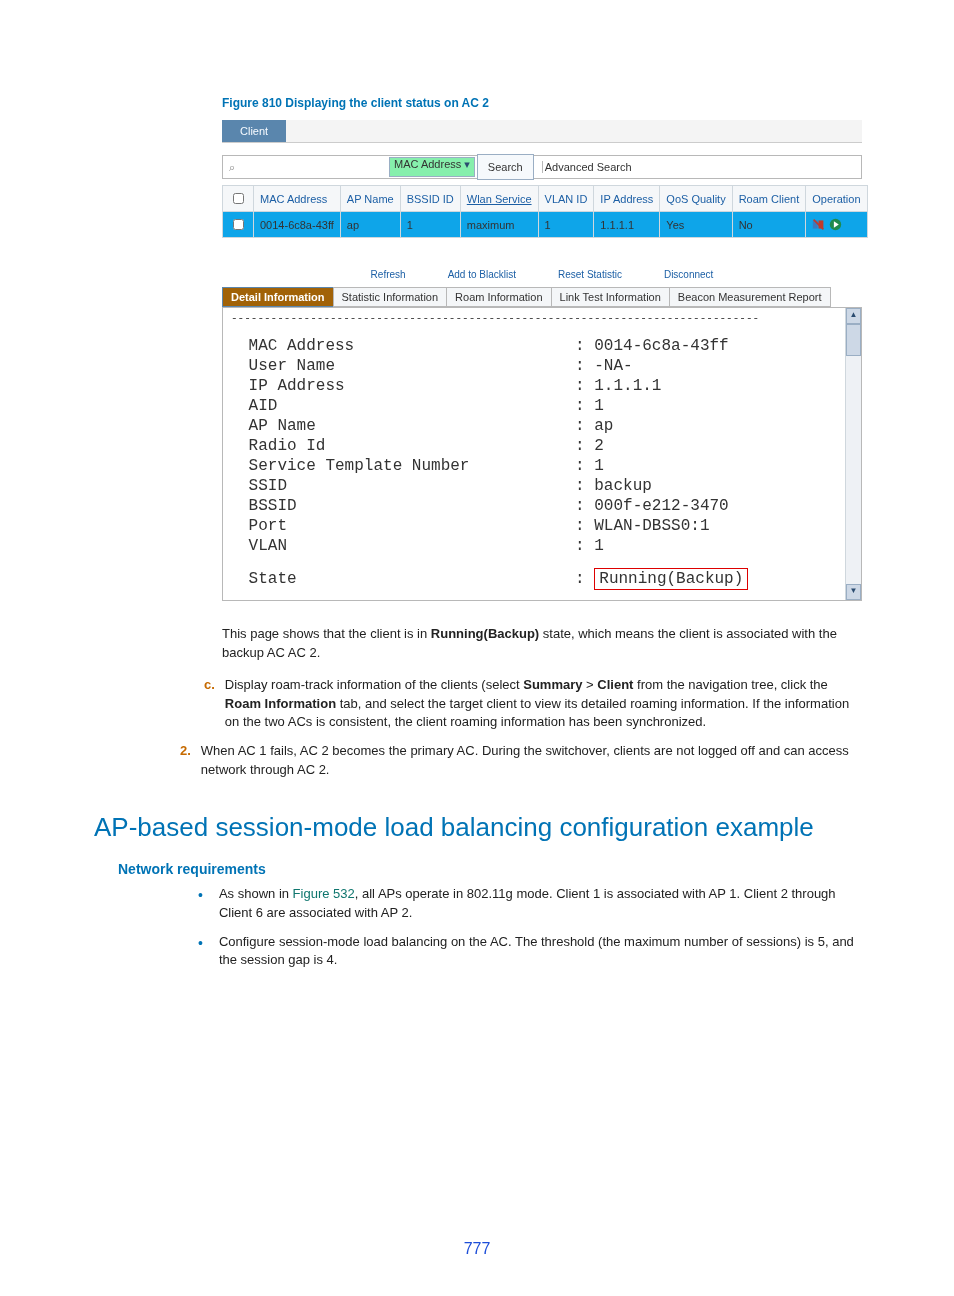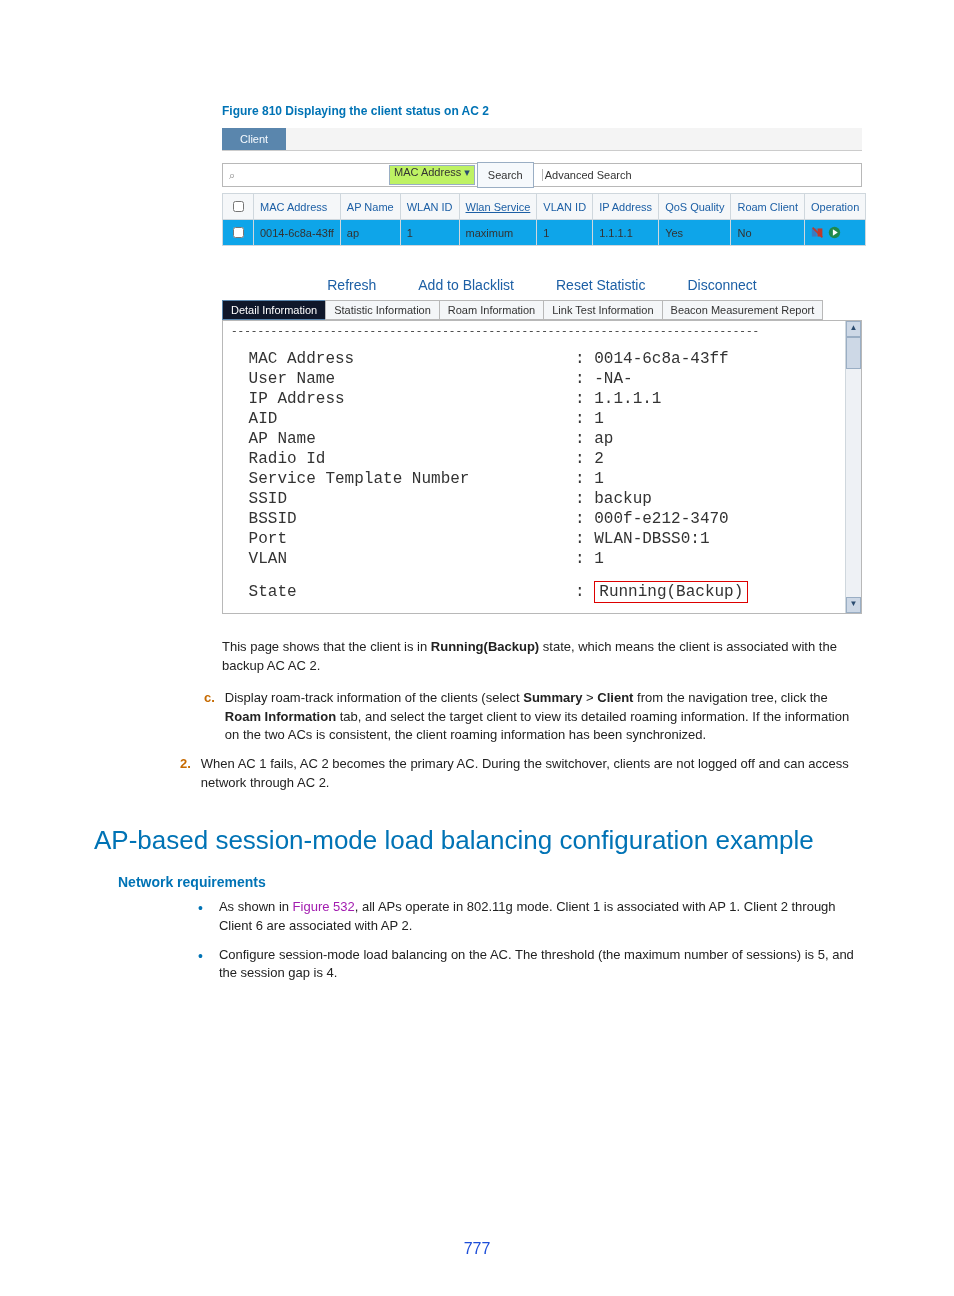--- a/index.html
+++ b/index.html
@@ -14,21 +14,21 @@
     min-height: 1296px;
     margin: 0 auto;
     position: relative;
     box-sizing: border-box;
     padding: 88px 94px 0 94px;
   }
   .fig-title {
     color: #0073b5;
     font-weight: bold;
     font-size: 12px;
-    margin: 16px 0 10px 128px;
+    margin: 8px 0 10px 128px;
   }
   .screenshot {
     margin-left: 128px;
     width: 640px;
     font-size: 11px;
     color: #333;
   }
   .tab-row {
     display: flex;
     border-bottom: 1px solid #ccc;
@@ -57,21 +57,21 @@
     flex: 0 0 130px;
     height: 16px;
     border: none;
     font-size: 11px;
     outline: none;
   }
   .sel {
     border: 1px solid #9aaec4;
     font-size: 11px;
     height: 18px;
-    background: #bef264;
+    background: #86efac;
     padding: 0 4px;
   }
   .btn {
     border: 1px solid #9aaec4;
     background: #f6f9fc;
     font-size: 11px;
     height: 26px;
     padding: 0 10px;
     color: #333;
     cursor: pointer;
@@ -100,38 +100,38 @@
   table.datagrid td { background: #0ea5e9; color:#333; }
   .mac-link { color: #1c5fa5; }
   .chk { width:11px; height:11px; }
   .op-icons { display:flex; gap:4px; align-items:center; }
   .op-icons svg { width:13px; height:13px; }
   .btn-row {
     display: flex;
     gap: 28px;
     justify-content: center;
     margin-top: 28px;
-    font-size: 14px;
+    font-size: 10px;
     color: #1c5fa5;
   }
   .btn-row span { cursor: pointer; padding: 2px 6px; border:1px solid transparent; }
   .subtab-row {
     display: flex;
     margin-top: 4px;
     font-size: 11px;
   }
   .subtab {
     border: 1px solid #b8b8b8;
     padding: 3px 8px;
     background: #f4f6f8;
     color: #333;
     margin-right: -1px;
     cursor: pointer;
   }
-  .subtab.active { background: #0f172a; color:#fff; border-color:#5a86ad; }
+  .subtab.active { background: #a16207; color:#fff; border-color:#5a86ad;font-weight:bold; }
   .detailbox {
     border: 1px solid #b8b8b8;
     background: #fff;
     position: relative;
     padding: 2px 0 0 0;
   }
   .detailbox pre {
     margin: 8px;
     font-family: "Courier New", monospace;
     font-size: 16px;
@@ -227,21 +227,21 @@
   .pagenum {
     position: absolute;
     bottom: 38px;
     left: 0;
     width: 100%;
     text-align: center;
     font-size: 16px;
     color: #1d4ed8;
     margin-top: 36px;
   }
-  .link { color:#a21caf; }
+  .link { color:#0f766e; }
 </style>
 </head>
 <body>
 
 <div class="page">
 
   <div class="fig-title">Figure 810 Displaying the client status on AC 2</div>
 
   <div class="screenshot">
     <div class="tab-row">
@@ -258,21 +258,21 @@
       <button class="btn">Search</button>
       <span class="adv">Advanced Search</span>
     </div>
 
     <table class="datagrid">
       <thead>
         <tr>
           <th><input type="checkbox" class="chk" style=""></th>
           <th>MAC Address</th>
           <th>AP Name</th>
-          <th>WLAN ID</th>
+          <th>BSSID ID</th>
           <th style="width:120px;text-decoration:underline;">Wlan Service</th>
           <th>VLAN ID</th>
           <th>IP Address</th>
           <th>QoS Quality</th>
           <th>Roam Client</th>
           <th>Operation</th>
         </tr>
       </thead>
       <tbody>
         <tr>

